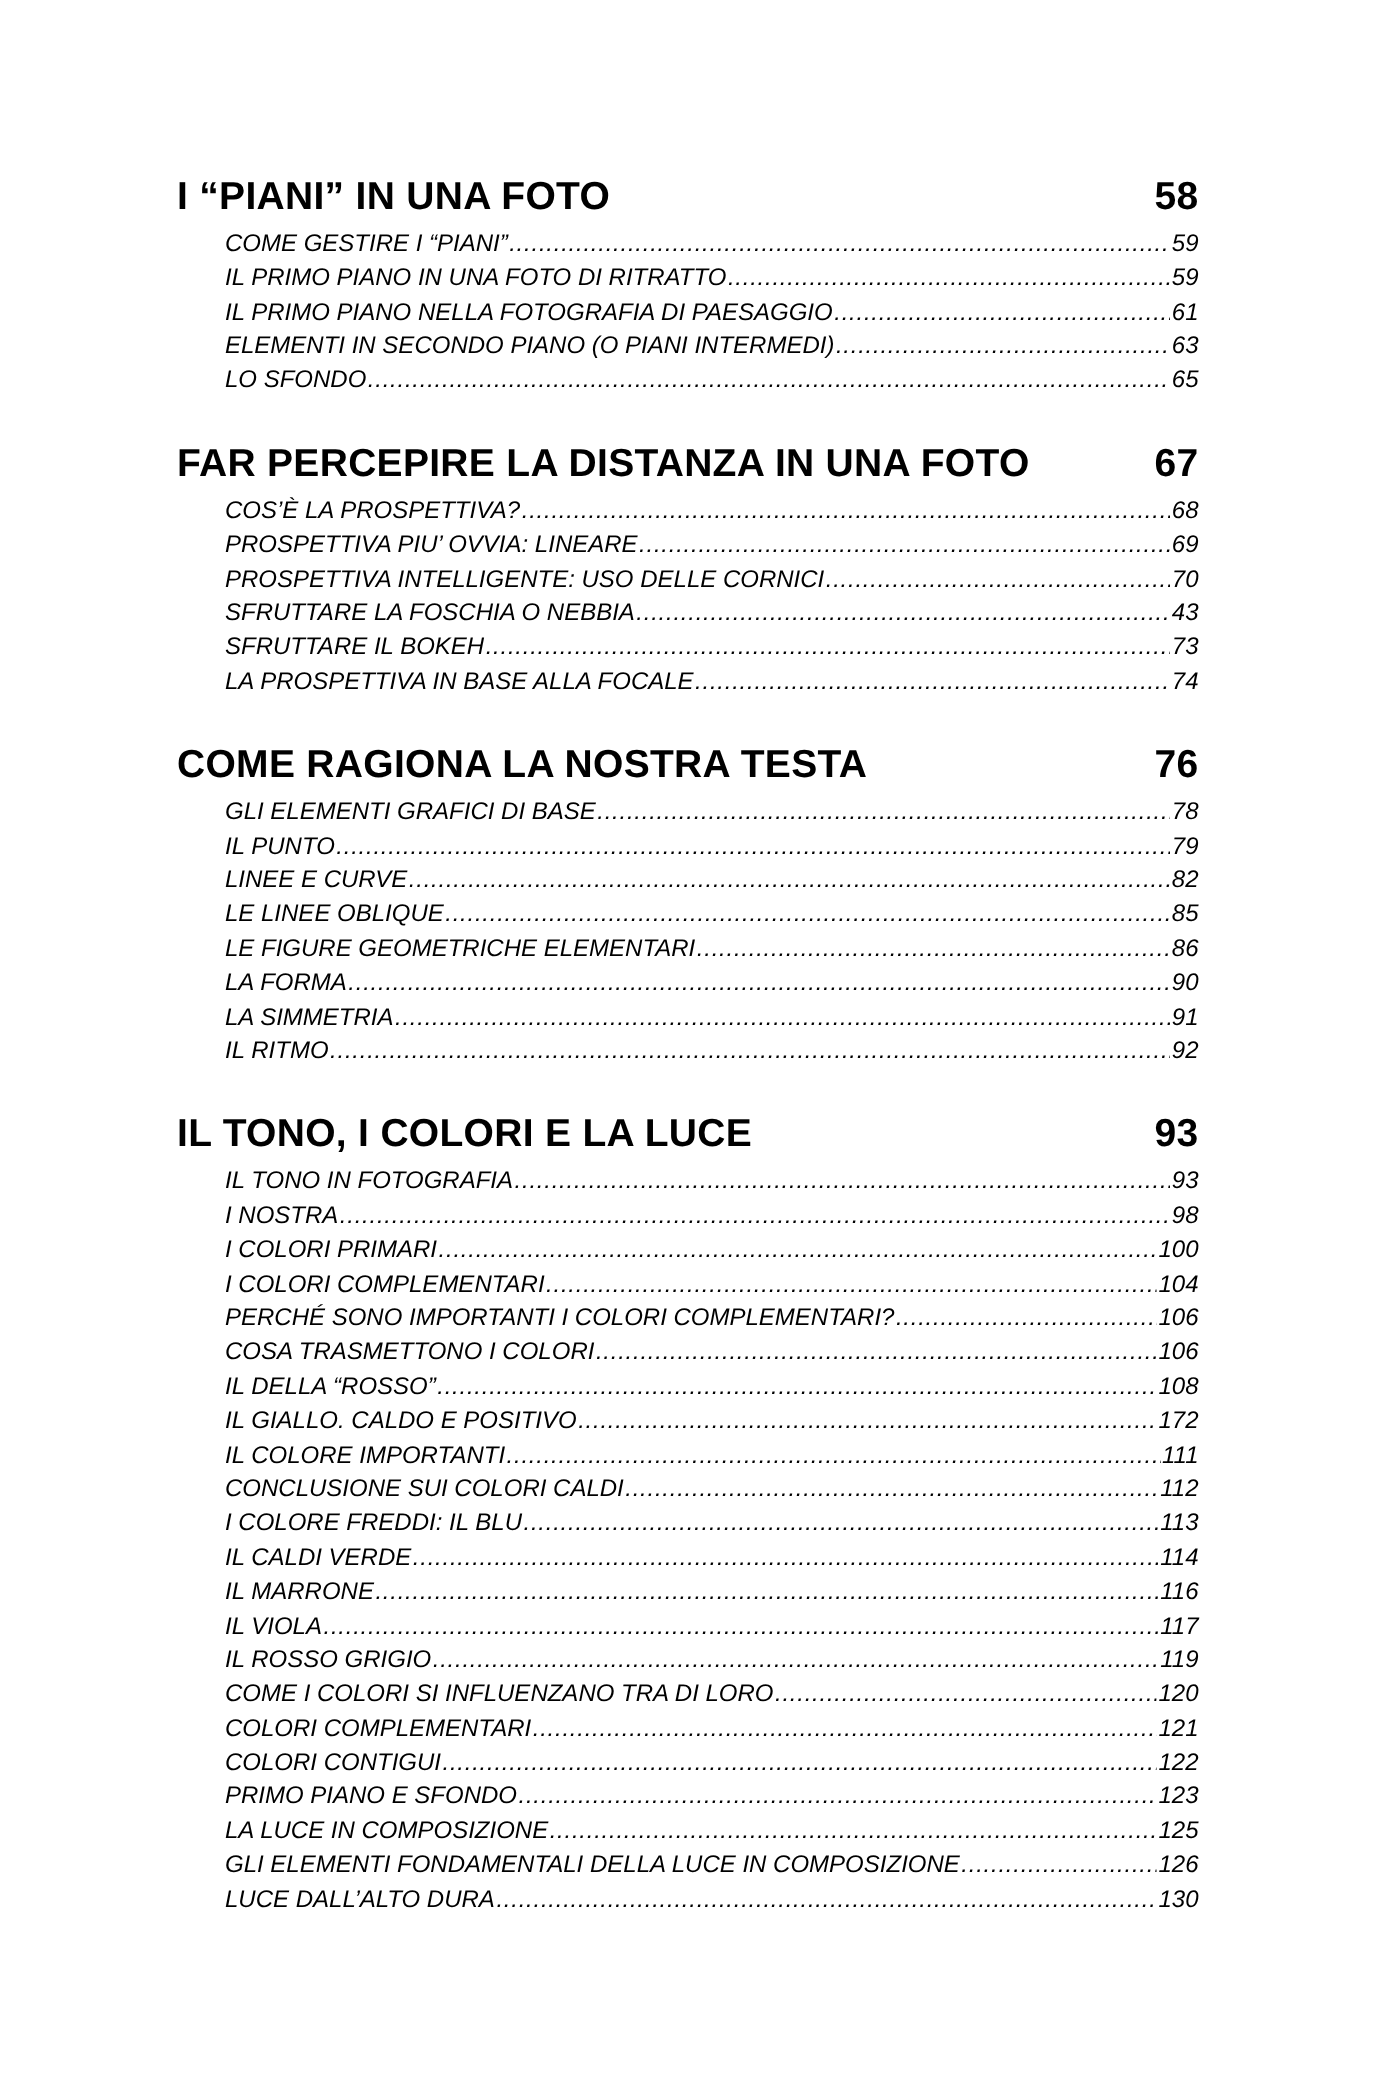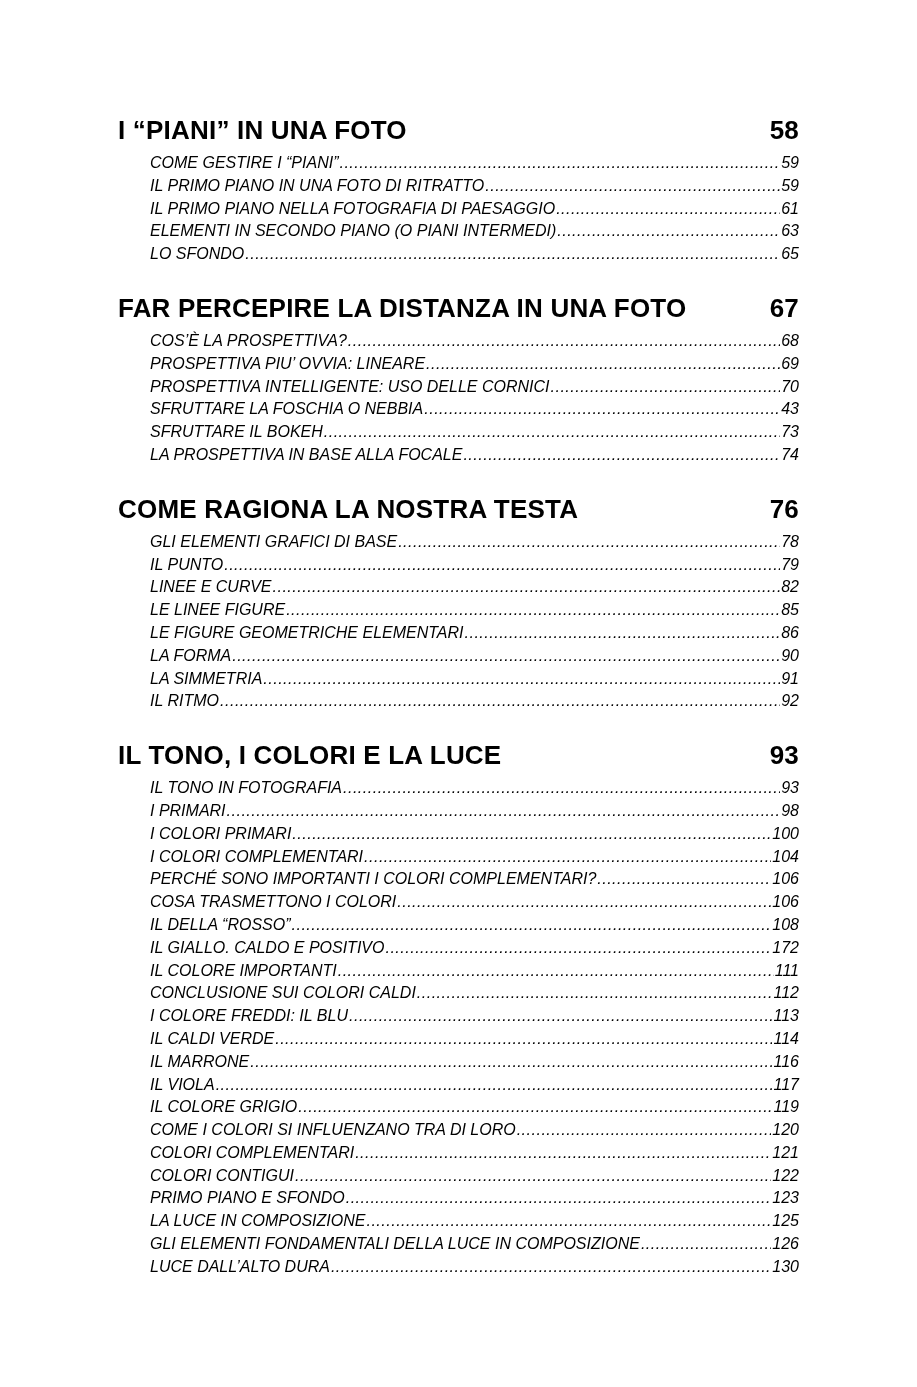--- a/index.html
+++ b/index.html
@@ -149,21 +149,21 @@
           <span class="entry-title">IL PUNTO</span>
           <span class="leader"></span>
           <span class="entry-page">79</span>
         </div>
         <div class="toc-entry">
           <span class="entry-title">LINEE E CURVE</span>
           <span class="leader"></span>
           <span class="entry-page">82</span>
         </div>
         <div class="toc-entry">
-          <span class="entry-title">LE LINEE FIGURE</span>
+          <span class="entry-title">LE LINEE OBLIQUE</span>
           <span class="leader"></span>
           <span class="entry-page">85</span>
         </div>
         <div class="toc-entry">
           <span class="entry-title">LE FIGURE GEOMETRICHE ELEMENTARI</span>
           <span class="leader"></span>
           <span class="entry-page">86</span>
         </div>
         <div class="toc-entry">
           <span class="entry-title">LA FORMA</span>
@@ -185,21 +185,21 @@
         <div class="sec-head">
           <span class="sec-title">IL TONO, I COLORI E LA LUCE</span>
           <span class="sec-page">93</span>
         </div>
         <div class="toc-entry">
           <span class="entry-title">IL TONO IN FOTOGRAFIA</span>
           <span class="leader"></span>
           <span class="entry-page">93</span>
         </div>
         <div class="toc-entry">
-          <span class="entry-title">I PRIMARI</span>
+          <span class="entry-title">I NOSTRA</span>
           <span class="leader"></span>
           <span class="entry-page">98</span>
         </div>
         <div class="toc-entry">
           <span class="entry-title">I COLORI PRIMARI</span>
           <span class="leader"></span>
           <span class="entry-page">100</span>
         </div>
         <div class="toc-entry">
           <span class="entry-title">I COLORI COMPLEMENTARI</span>
@@ -250,21 +250,21 @@
           <span class="entry-title">IL MARRONE</span>
           <span class="leader"></span>
           <span class="entry-page">116</span>
         </div>
         <div class="toc-entry">
           <span class="entry-title">IL VIOLA</span>
           <span class="leader"></span>
           <span class="entry-page">117</span>
         </div>
         <div class="toc-entry">
-          <span class="entry-title">IL COLORE GRIGIO</span>
+          <span class="entry-title">IL ROSSO GRIGIO</span>
           <span class="leader"></span>
           <span class="entry-page">119</span>
         </div>
         <div class="toc-entry">
           <span class="entry-title">COME I COLORI SI INFLUENZANO TRA DI LORO</span>
           <span class="leader"></span>
           <span class="entry-page">120</span>
         </div>
         <div class="toc-entry">
           <span class="entry-title">COLORI COMPLEMENTARI</span>

